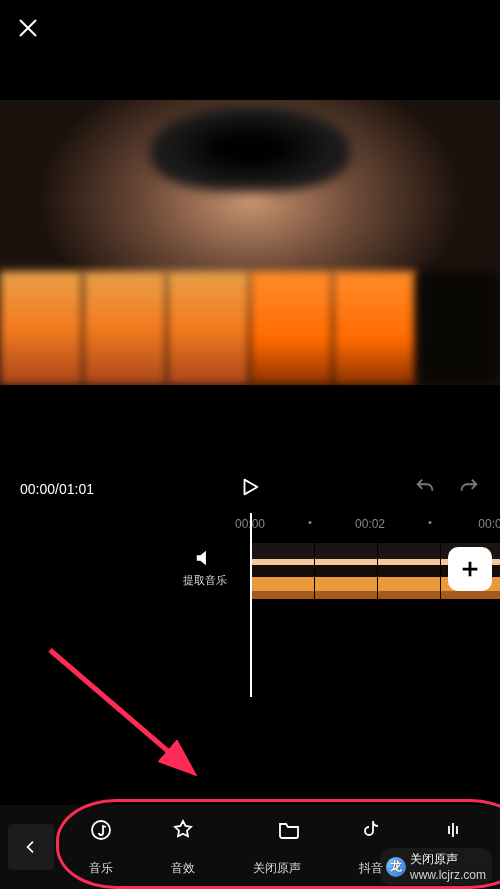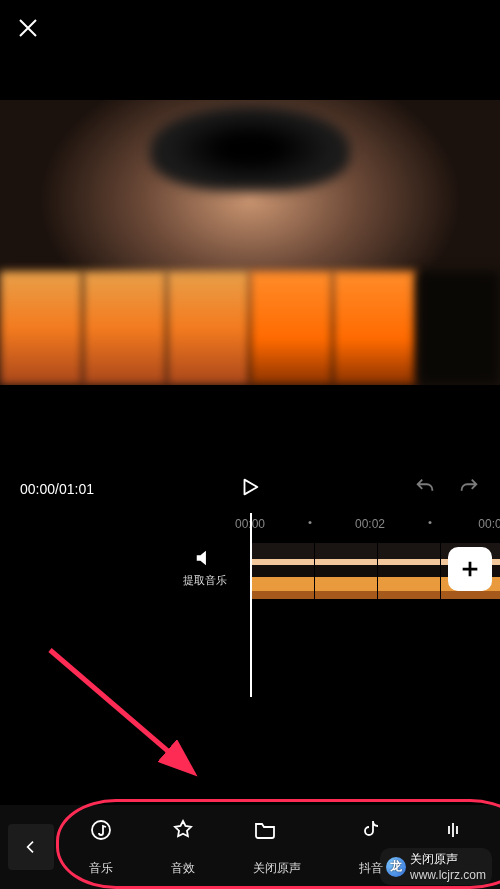--- a/index.html
+++ b/index.html
@@ -144,21 +144,21 @@
   .back-btn {
     width: 46px; height: 46px; margin-left: 8px;
     background: #1c1c1c; border-radius: 4px;
     display: flex; align-items: center; justify-content: center;
   }
   .back-btn svg { width: 16px; height: 16px; stroke: #fff; stroke-width: 2.5; fill: none; }
   .tools {
     flex: 1; display: flex; justify-content: space-around; padding: 0 6px;
   }
   .tool {
-    display: flex; flex-direction: column; align-items: flex-start; gap: 18px;
+    display: flex; flex-direction: column; align-items: flex-end; gap: 18px;
     font-size: 12px; color: #ddd;
   }
   .tool svg { width: 24px; height: 24px; stroke: #fff; stroke-width: 1.8; fill: none; }
 
   
   .ellipse {
     position: absolute; left: 56px; right: -30px; bottom: 0; height: 90px;
     border: 3px solid #fe2c55; border-radius: 60px / 42px; pointer-events: none;
   }
 

